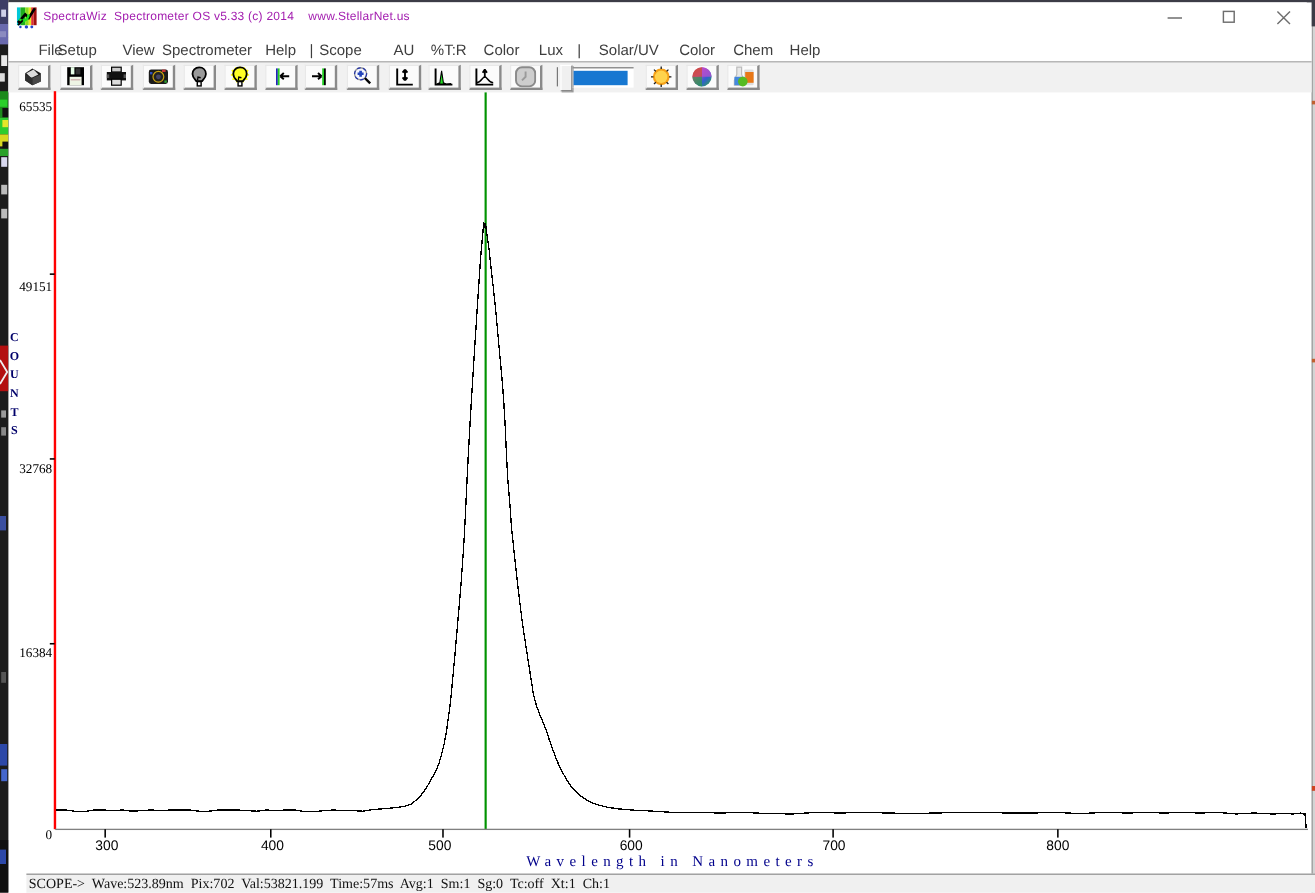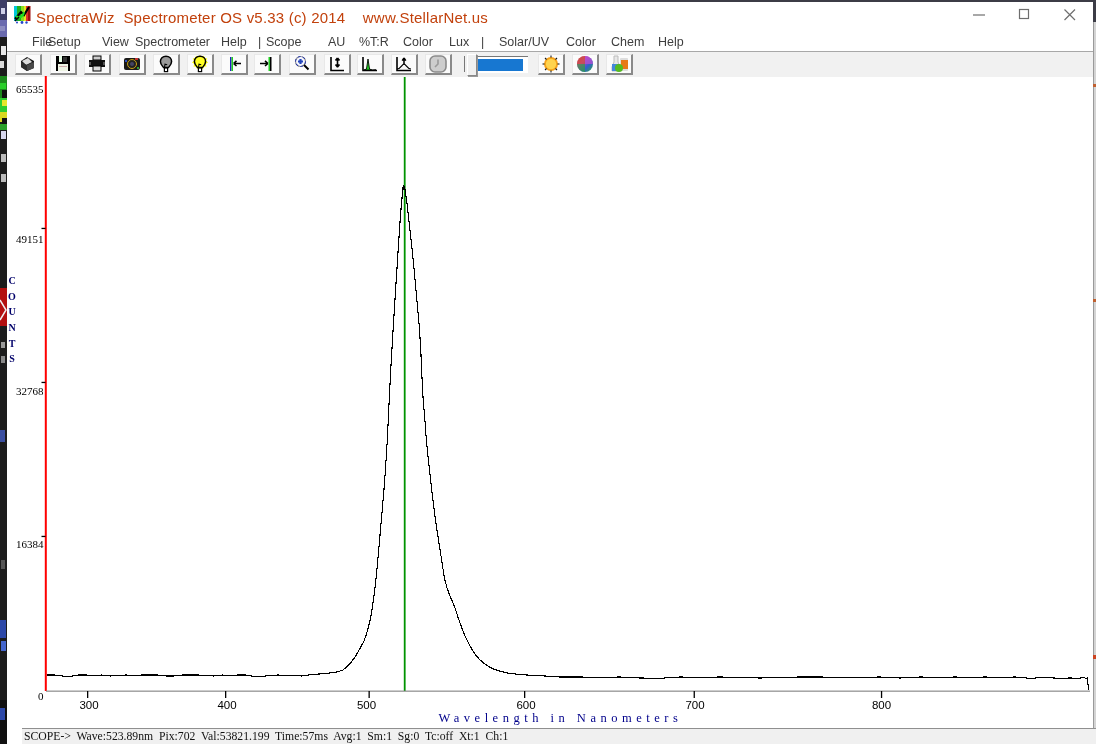--- a/index.html
+++ b/index.html
@@ -6,21 +6,21 @@
   body{width:1096px;height:744px;overflow:hidden;position:relative;background:#fff;
        font-family:"Liberation Sans",sans-serif;}
   .abs{position:absolute;}
   
   #lstrip{left:0;top:0;width:7px;height:744px;background:#1c1c1c;}
   #rstrip{left:1093px;top:0;width:3px;height:744px;background:#d4d4d4;border-left:1px solid #9a9a9a;}
   #topline{left:7px;top:0;width:1086px;height:2px;background:#3c3c46;}
   #trcorner{left:1089px;top:0;width:7px;height:22px;background:#3c3c46;}
   
   #titlebar{left:7px;top:2px;width:1086px;height:29px;background:#ffffff;}
-  #title{left:36px;top:9px;font-size:15px;color:#c2410c;letter-spacing:0.2px;}
+  #title{left:36px;top:9px;font-size:10px;color:#a21caf;letter-spacing:0.2px;}
   
   #menubar{left:7px;top:31px;width:1086px;height:20px;background:#ffffff;}
   .mi{position:absolute;top:34.5px;font-size:12.5px;color:#3e3e3e;}
   
   #toolbar{left:7px;top:51px;width:1086px;height:25px;background:#f1f1f1;border-top:1px solid #a8a8a8;}
   .tb{position:absolute;top:3px;width:24px;height:18px;background:#fbfbfb;
       border:1px solid #e8e8e8;border-right:2px solid #8a8a8a;border-bottom:2px solid #8a8a8a;}
   .tb svg{position:absolute;left:3px;top:0px;}
   
   #status{left:22px;top:728px;width:1086px;height:16px;background:#f0f0f0;

